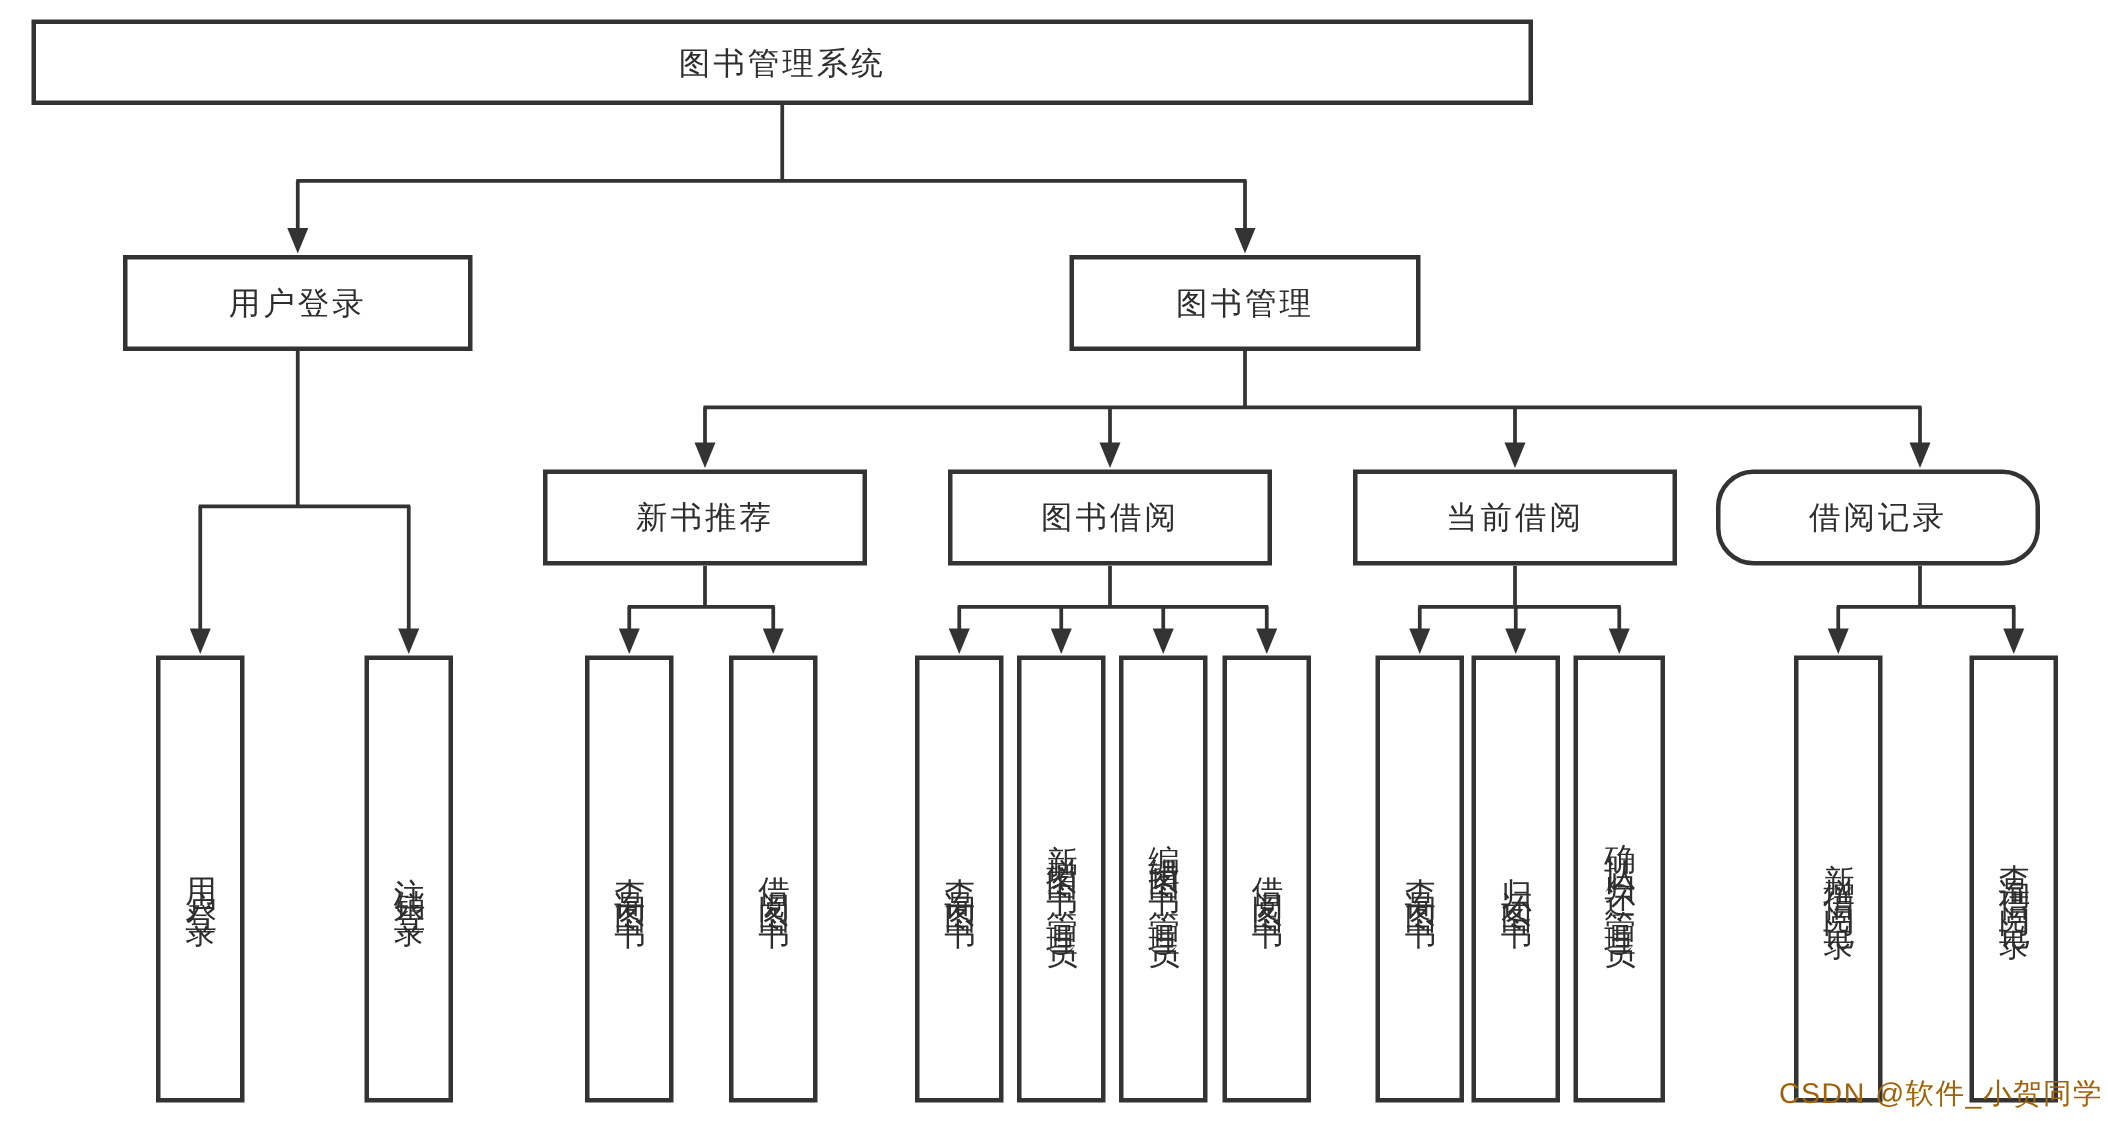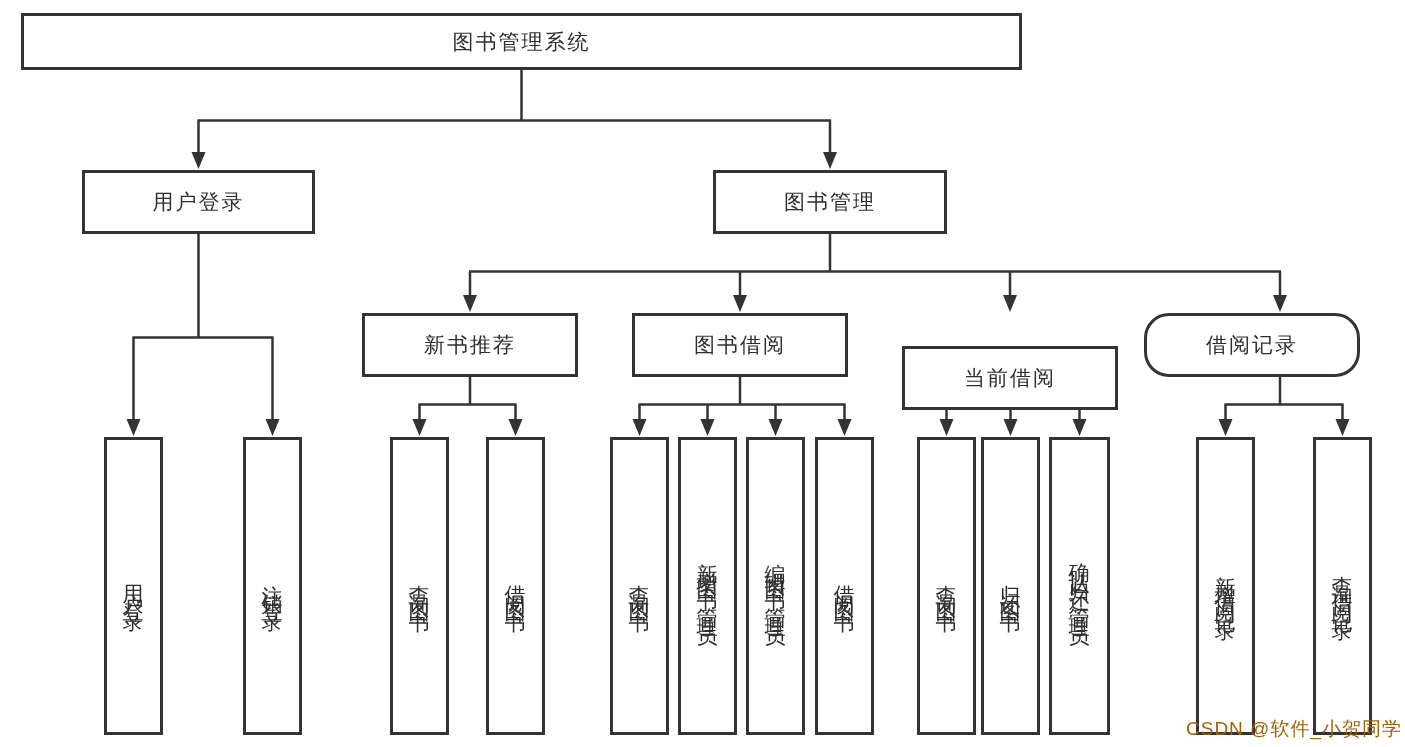--- a/index.html
+++ b/index.html
@@ -127,21 +127,21 @@
   <div class="node lvl2" style="left:713px;width:234px;font-family:Liberation Serif, serif;">
     <span class="hlabel">图书管理</span>
   </div>
 
   <div class="node lvl3" style="left:362px;">
     <span class="hlabel">新书推荐</span>
   </div>
   <div class="node lvl3" style="left:632px;">
     <span class="hlabel">图书借阅</span>
   </div>
-  <div class="node lvl3" style="left:902px;margin-top:33px;">
+  <div class="node lvl3" style="left:902px;">
     <span class="hlabel">当前借阅</span>
   </div>
   <div class="node lvl3" style="left:1144px;border-radius:25px;">
     <span class="hlabel">借阅记录</span>
   </div>
 
   <div class="node leaf" style="left:104px;">
     <span class="vtext">用户登录</span>
   </div>
   <div class="node leaf" style="left:243px;">

